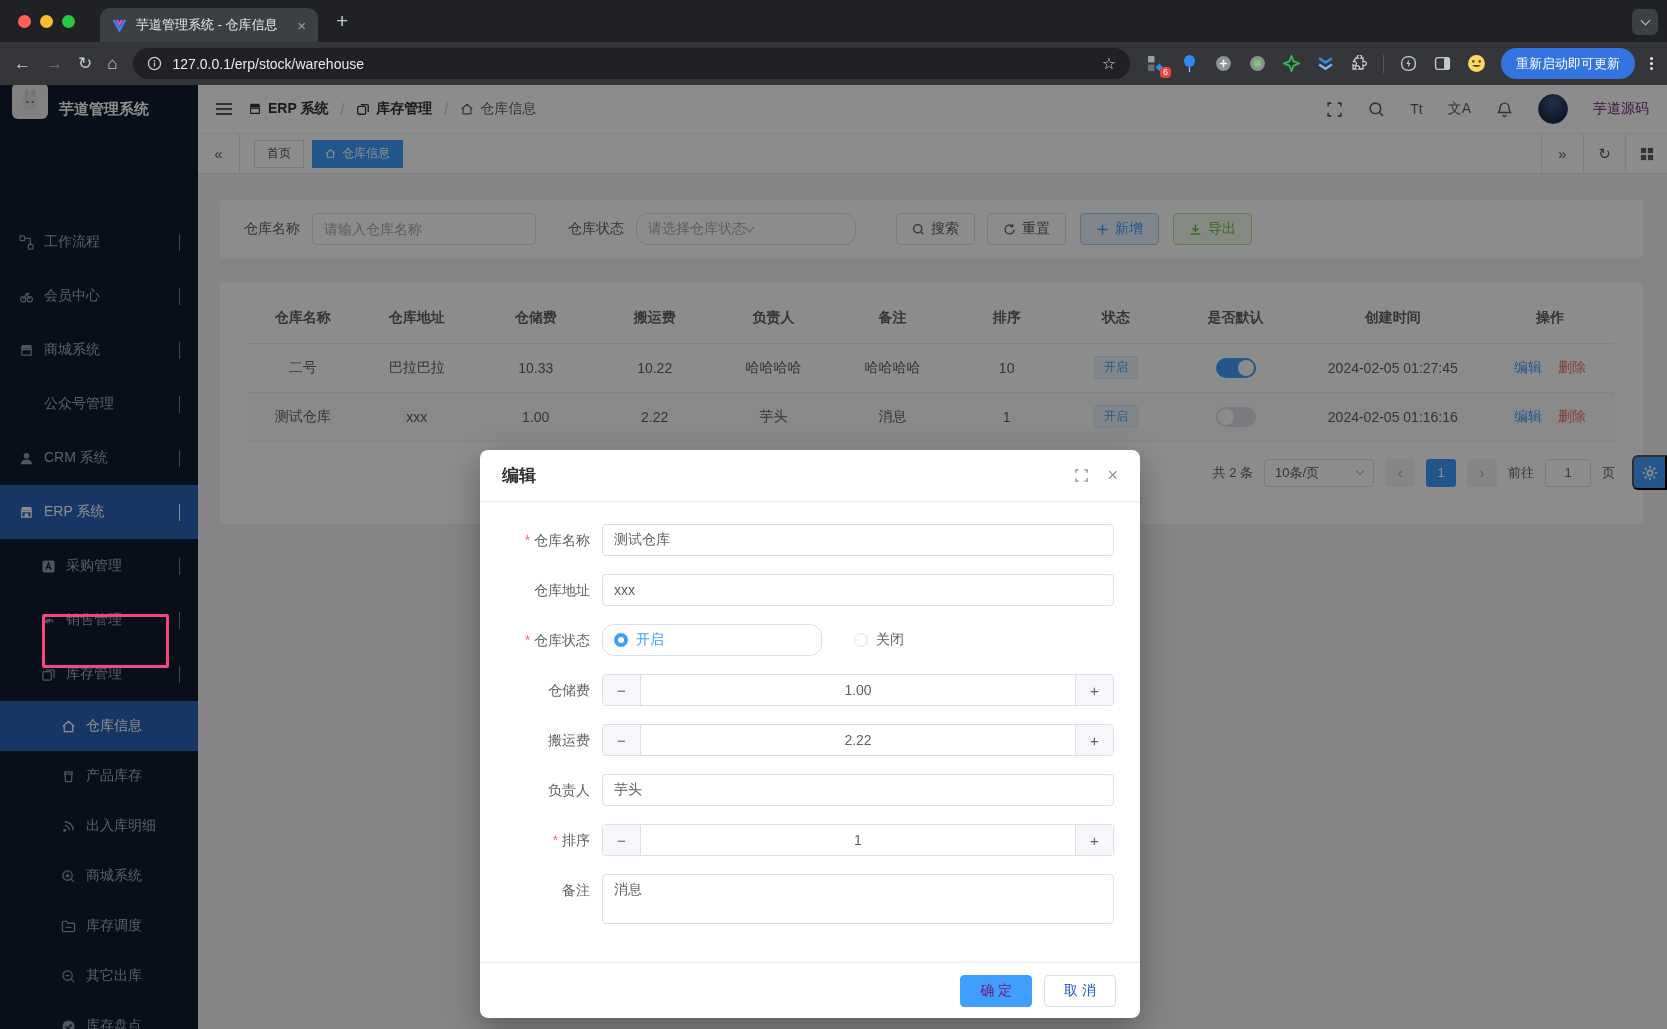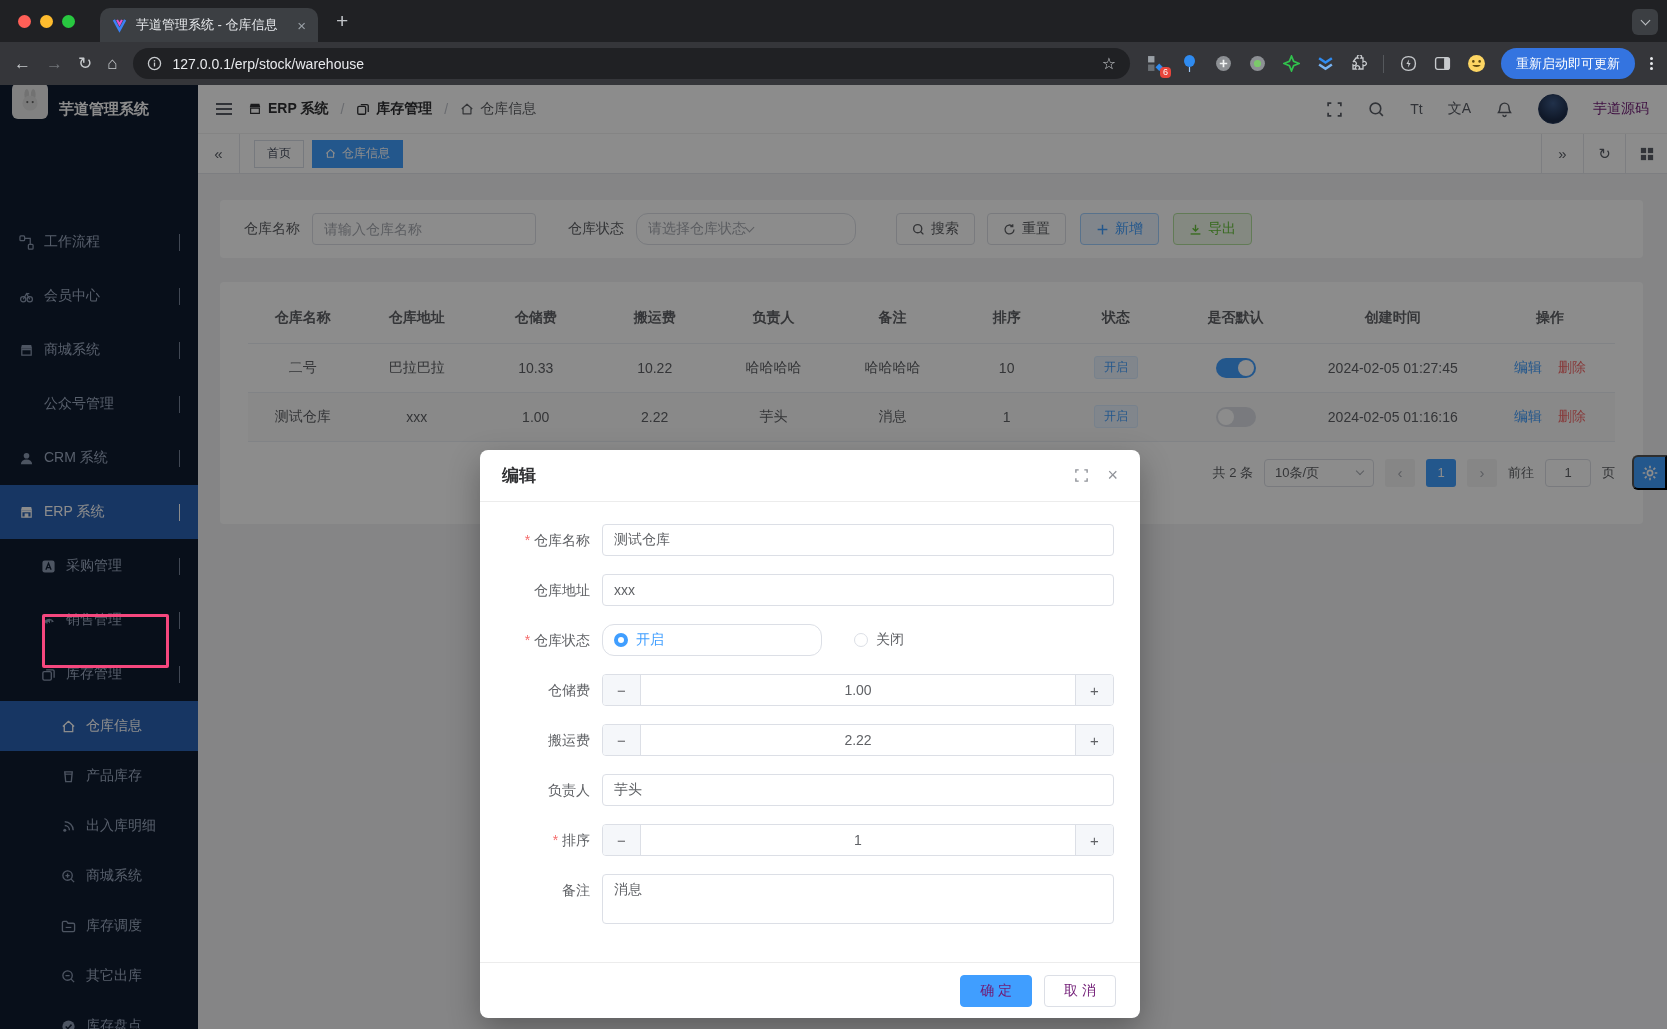--- a/index.html
+++ b/index.html
@@ -122,21 +122,21 @@
   .numval{flex:1;border:none;text-align:center;font-size:14px;color:#606266;outline:none}
   .radios{display:flex;align-items:center;height:32px}
   .radio{display:flex;align-items:center;gap:8px;margin-right:32px;font-size:14px;color:#606266;cursor:pointer}
   .rdot{width:14px;height:14px;border-radius:50%;border:1px solid #dcdfe6;background:#fff}
   .radio.sel .rdot{border:4px solid #409eff}
   .radio.sel span.rl{color:#409eff}
   .ftext{width:100%;height:50px;border:1px solid #dcdfe6;border-radius:4px;padding:6px 11px;font-size:14px;color:#606266;resize:none;outline:none;font-family:inherit}
   .m-foot{height:56px;border-top:1px solid #ececec;display:flex;align-items:center;justify-content:flex-end;gap:12px;padding:0 24px}
   .bc{height:32px;border-radius:4px;font-size:14px;padding:0 19px;cursor:pointer;white-space:nowrap}
   .bc.ok{background:#409eff;border:1px solid #409eff;color:#701a75}
-  .bc.no{background:#fff;border:1px solid #dcdfe6;color:#701a75}
+  .bc.no{background:#fff;border:1px solid #dcdfe6;color:#1d4ed8}
 
   .annotation{position:absolute;left:42px;top:614px;width:127px;height:54px;border:3px solid #f5477e;z-index:100;border-radius:2px}
 </style>
 </head>
 <body>
 
 <div id="screen">
 
   <div class="tabstrip">
     <div class="traffic">

